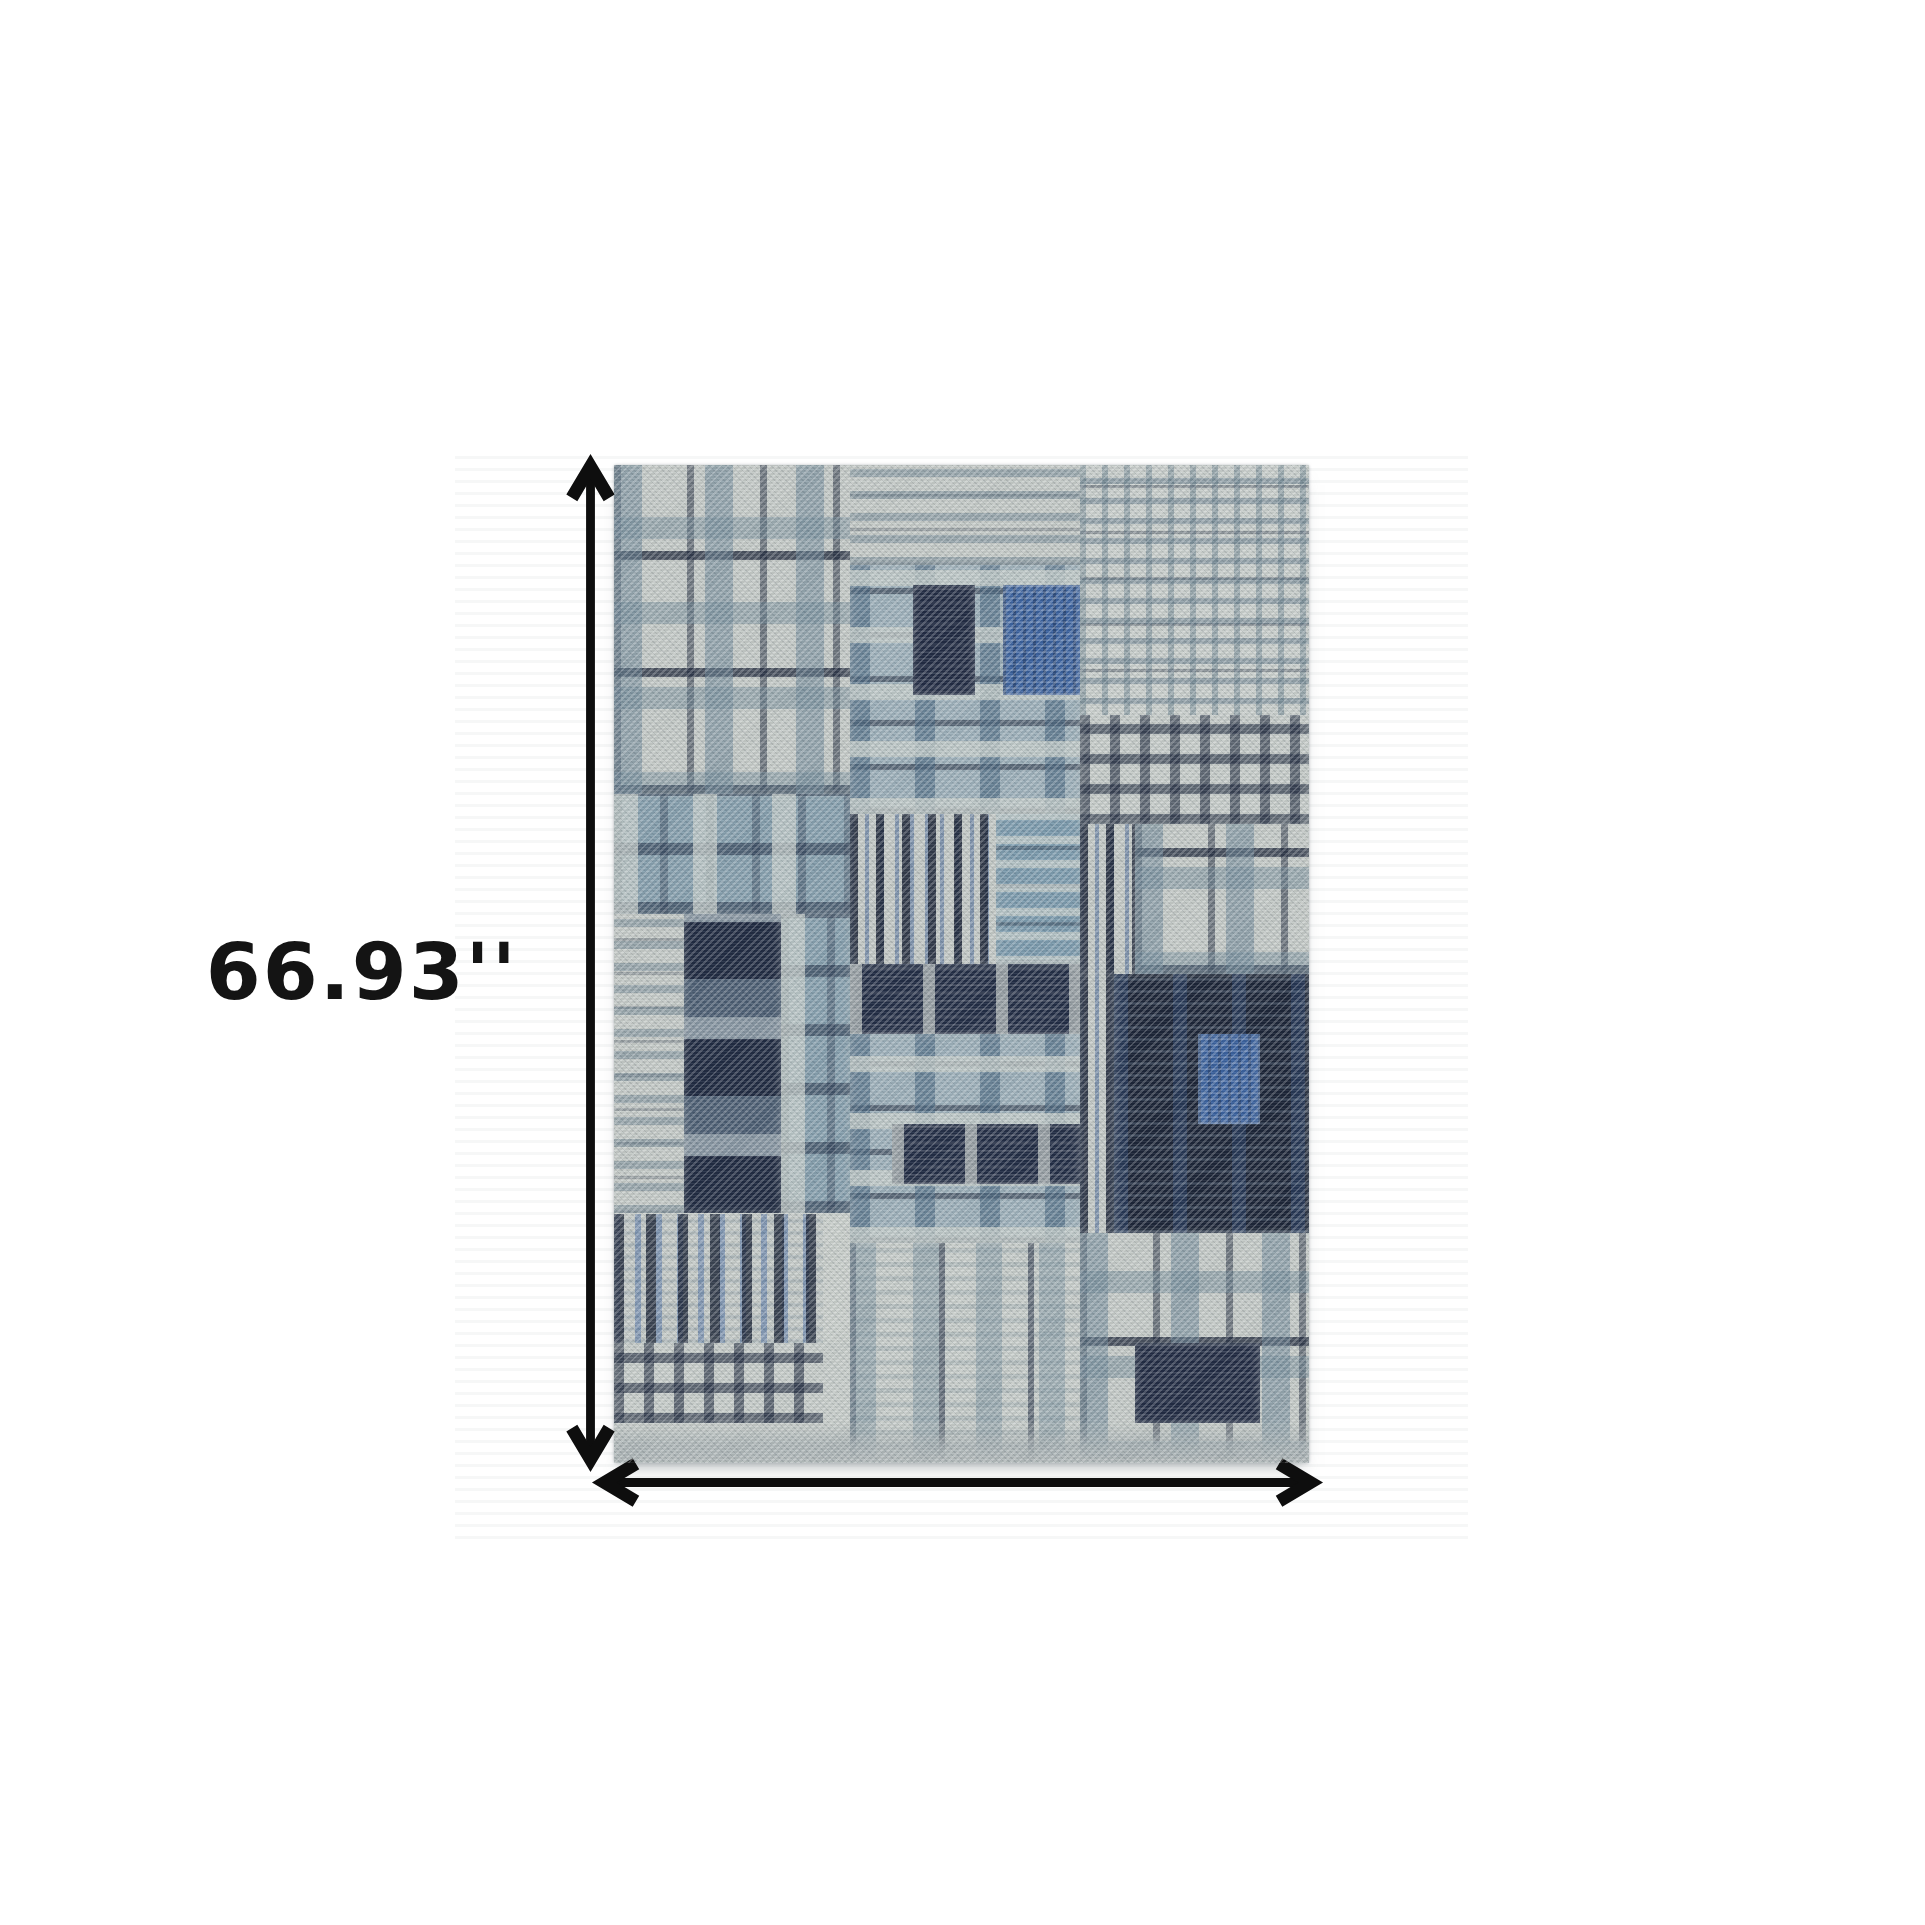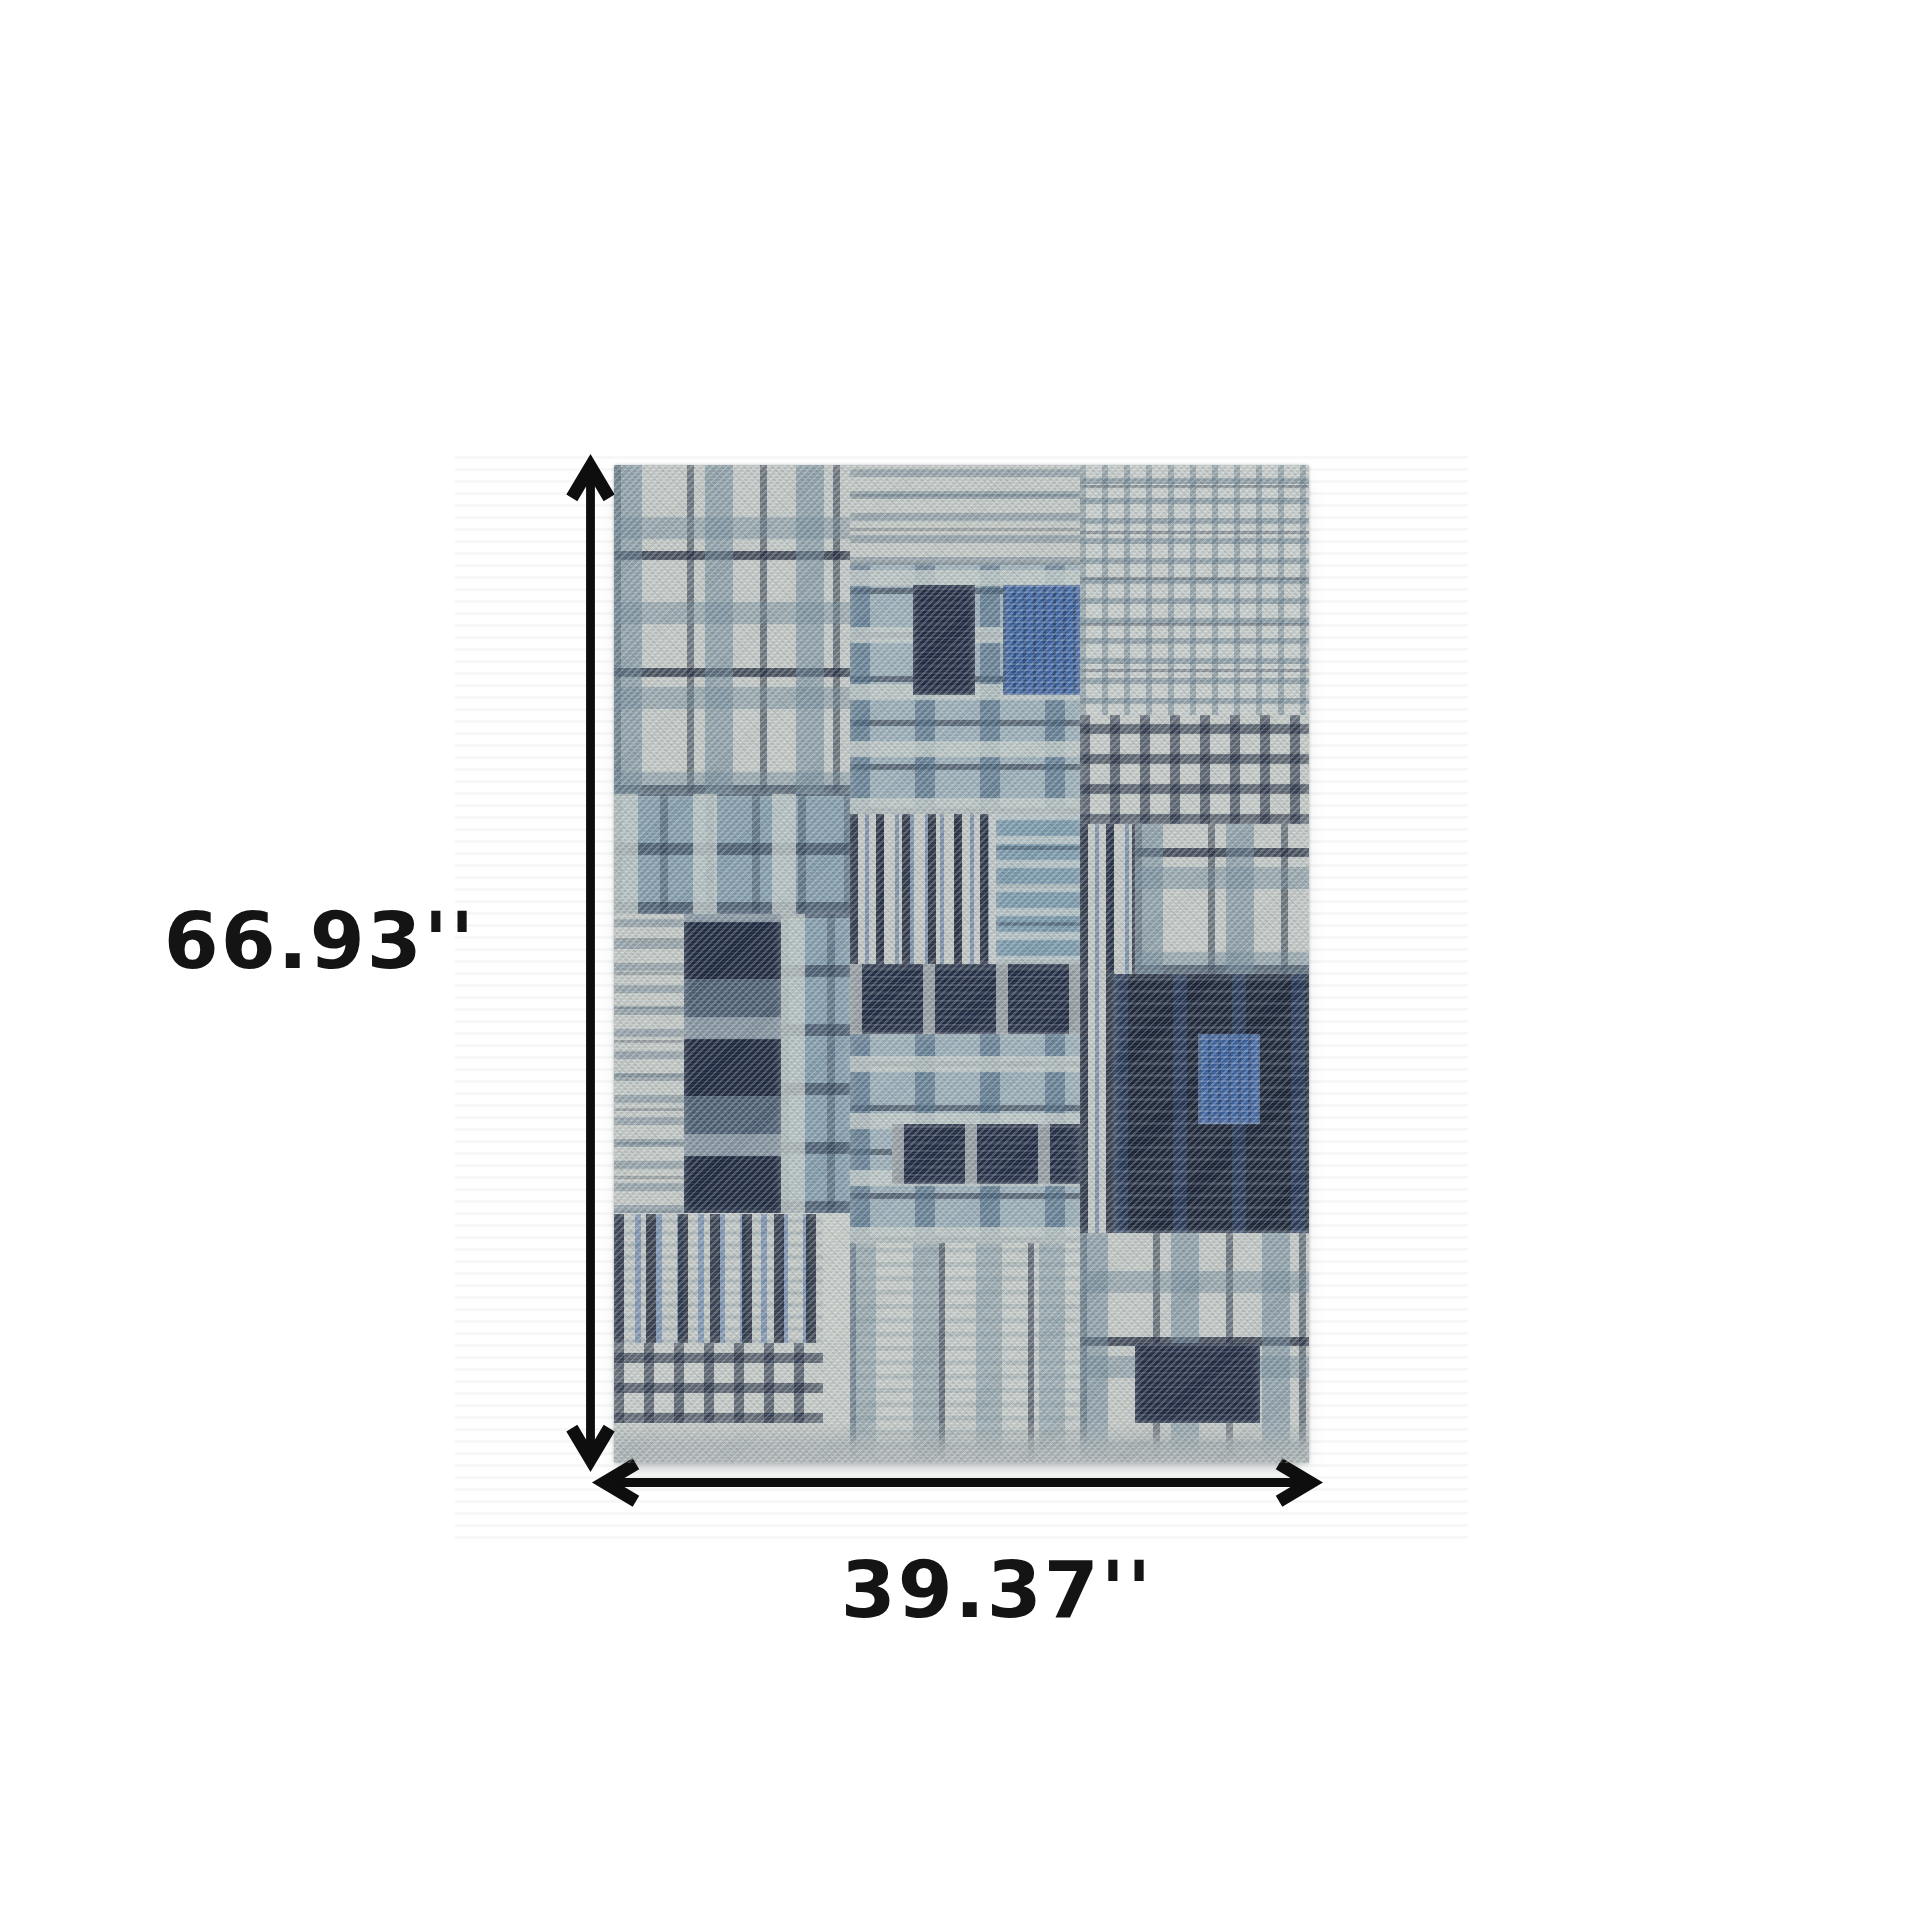--- a/index.html
+++ b/index.html
@@ -136,21 +136,21 @@
     stroke:var(--arrow,#0e0e0e);fill:none;stroke-linecap:butt;stroke-linejoin:miter;
   }
   .dim-arrow line{stroke-width:9;}
   .dim-arrow path{stroke-width:13;}
   .dim-label{
     position:absolute;width:396px;text-align:center;
     color:var(--text,#141414);
     font-size:79px;font-weight:bold;letter-spacing:2px;line-height:95px;
     white-space:nowrap;
   }
-  .dim-label-height{left:122px;top:894px;}
+  .dim-label-height{left:122px;top:925px;text-align:right;}
   .dim-label-width{left:799px;top:1543px;}
 </style>
 </head>
 <body>
 
 <div id="canvas">
 
   <div class="photo-bg"></div>
 
   <div class="rug">
@@ -191,16 +191,15 @@
   </svg>
 
   <svg class="dim-arrow" style="left:591px;top:1453px;" width="733" height="59" viewBox="0 0 740 60">
     <line x1="16" y1="30" x2="724" y2="30"></line>
     <path d="M43 11 L11 30 L43 49"></path>
     <path d="M697 11 L729 30 L697 49"></path>
   </svg>
 
   <div class="dim-label dim-label-height">66.93''</div>
 
-  <div class="dim-label dim-label-width">39.37''</div>
 
 </div>
 
 
 </body></html>

